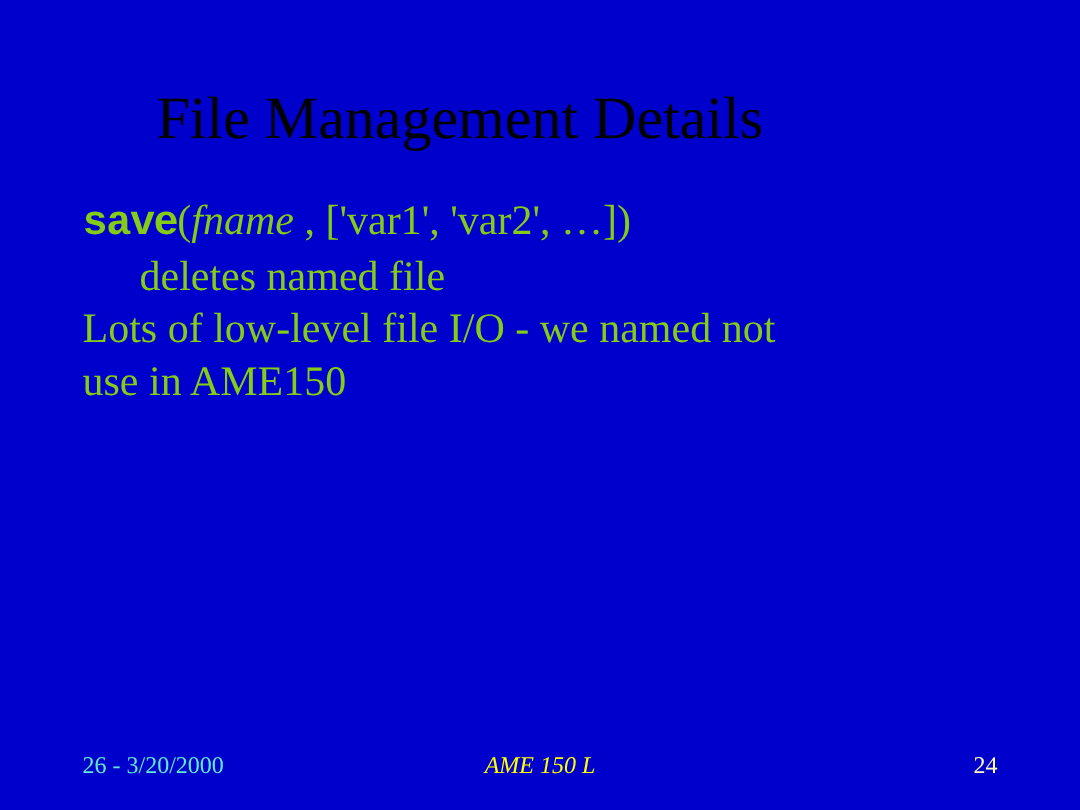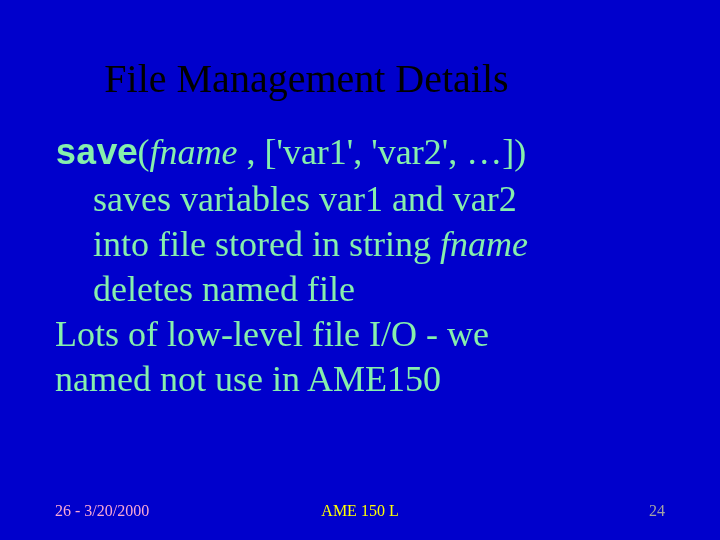--- a/index.html
+++ b/index.html
@@ -19,22 +19,22 @@
     padding: 40px 82px 0 55px;
   }
   .title {
     color: #000;
     font-size: 40px;
     text-align: center;
     margin: 15px 0 28px 0;
     font-weight: normal;
   }
   .body {
-    color: #86efac;
-    font-size: 36px;
+    color: #84cc16;
+    font-size: 28px;
     line-height: 1.25;
   }
   .body p {
     margin: 0;
   }
   .mono {
     font-family: "Courier New", Courier, monospace;
     font-weight: bold;
     letter-spacing: -1px;
   }
@@ -47,54 +47,52 @@
   .footer {
     position: absolute;
     bottom: 20px;
     left: 0;
     width: 720px;
     box-sizing: border-box;
     padding: 0 55px;
     font-size: 16px;
   }
   .footer-left {
-    color: #f9a8d4;
+    color: #5eead4;
     position: absolute;
     left: 55px;
     bottom: 0;
   }
   .footer-center {
     color: #ffff00;
     position: absolute;
     left: 0;
     width: 720px;
     text-align: center;
     bottom: 0;
+    font-style: italic;
   }
   .footer-right {
-    color: #a3a3a3;
+    color: #fef9c3;
     position: absolute;
     right: 55px;
     bottom: 0;
   }
 </style>
 </head>
 <body>
 
 <div class="slide">
 
   <div class="title">File Management Details</div>
 
   <div class="body">
     <p>
       <span class="mono">save</span><span>(</span><span class="italic">fname</span><span> , ['var1', 'var2', …])</span>
     </p>
-    <p class="indent">
-      <span>saves variables var1 and var2 into file stored in string </span><span class="italic">fname</span>
-    </p>
     <p class="indent">deletes named file</p>
     <p>Lots of low-level file I/O - we named not use in AME150</p>
   </div>
 
   <div class="footer">
     <span class="footer-left">26 - 3/20/2000</span>
     <span class="footer-center">AME 150 L</span>
     <span class="footer-right">24</span>
   </div>
 

